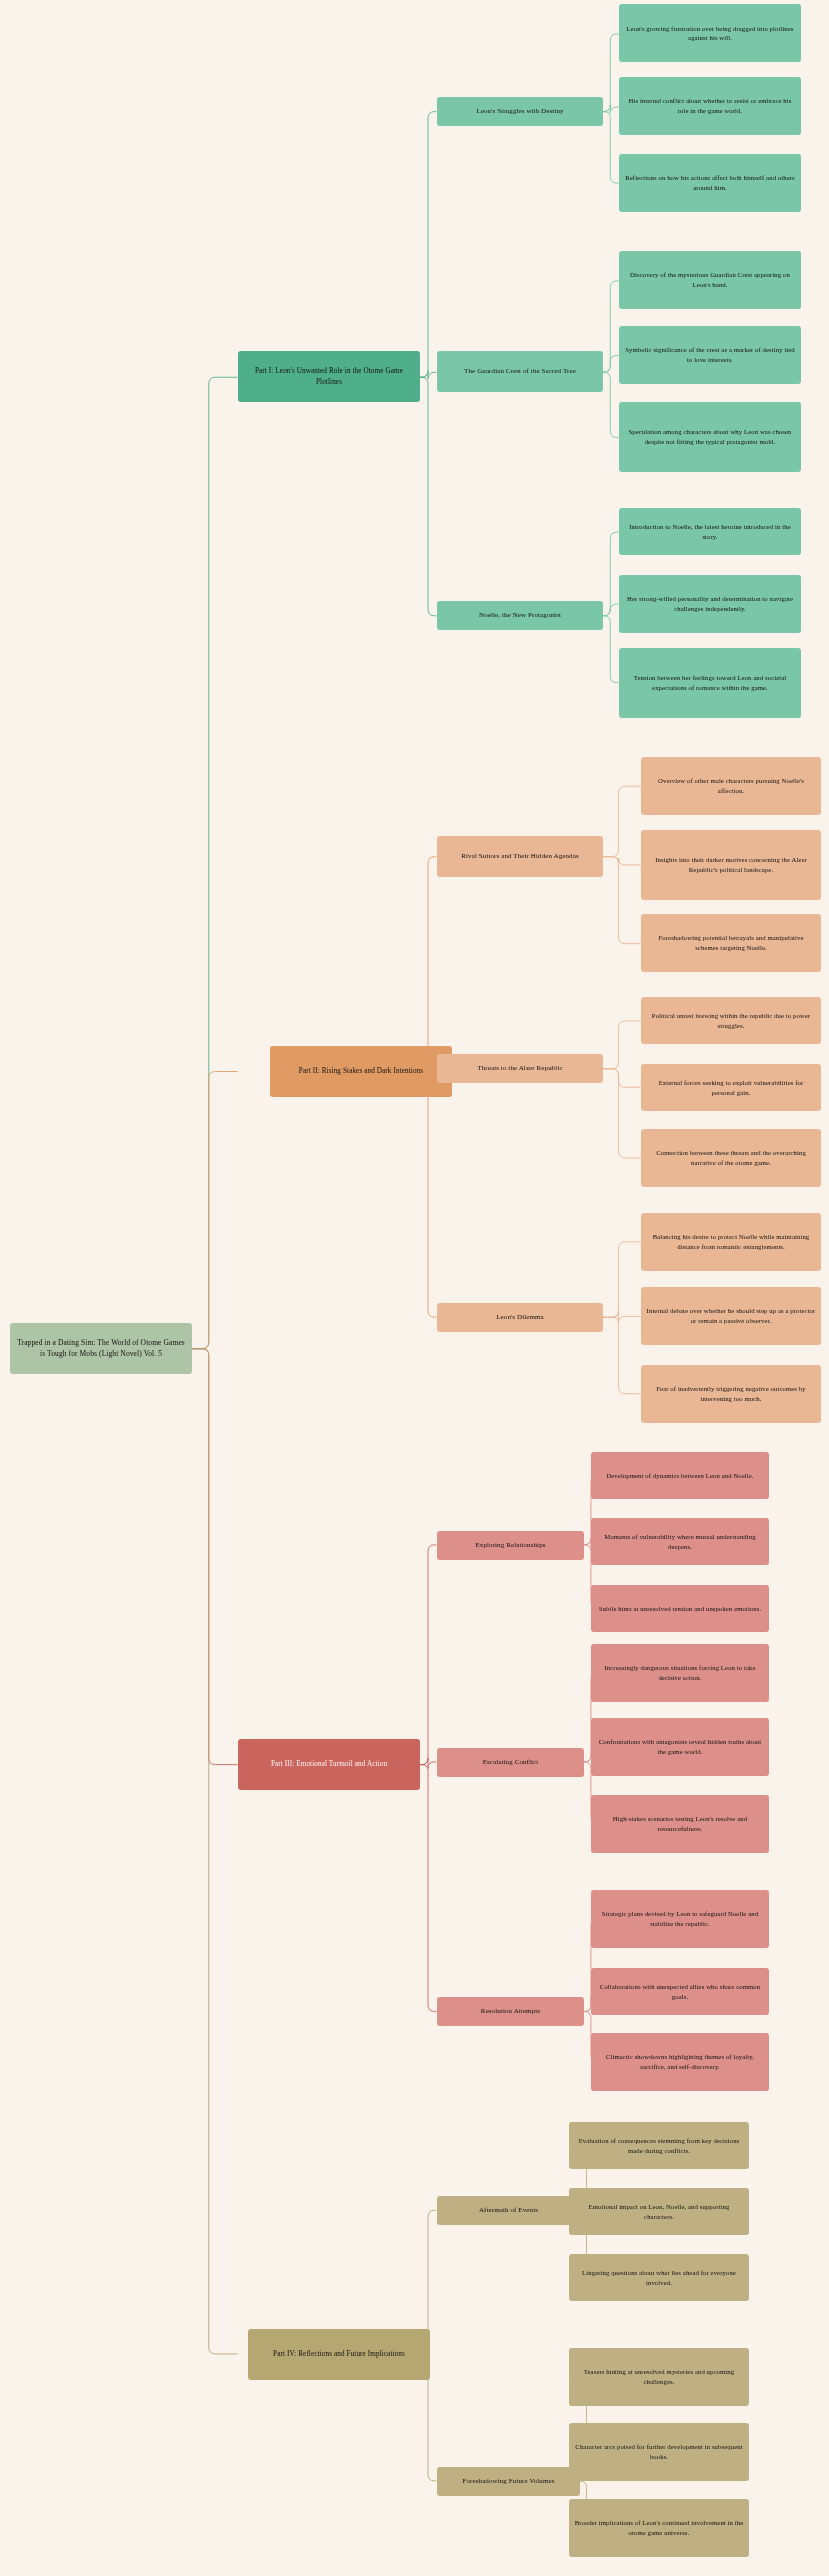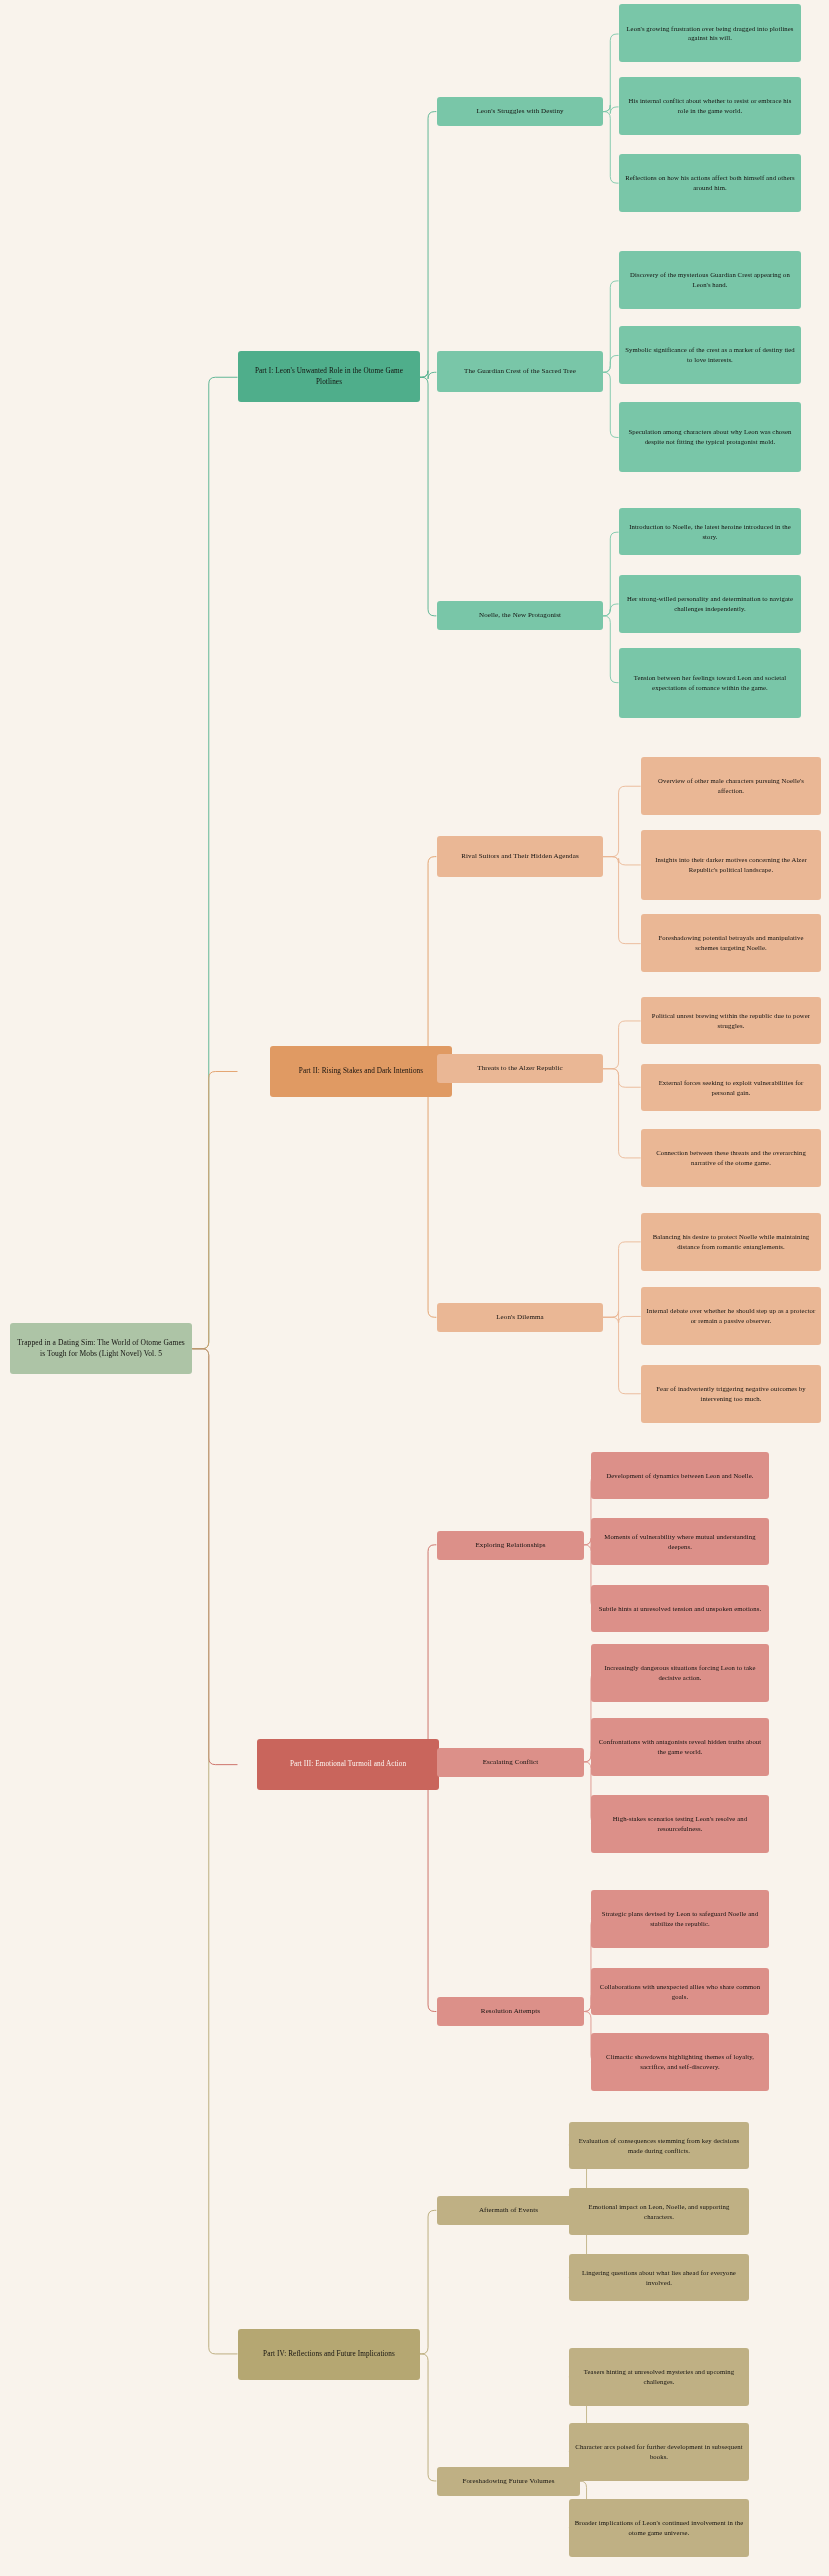--- a/index.html
+++ b/index.html
@@ -104,34 +104,34 @@
       <div class="node lvl3" style="left: 641px; top: 830px; width: 180px; height: 70px; background: rgb(234, 183, 149); color: rgb(19, 17, 15);">Insights into their darker motives concerning the Alzer Republic's political landscape.</div>
       <div class="node lvl3" style="left: 641px; top: 914px; width: 180px; height: 58px; background: rgb(234, 183, 149); color: rgb(19, 17, 15);">Foreshadowing potential betrayals and manipulative schemes targeting Noelle.</div>
       <div class="node lvl2" style="left: 437px; top: 1054px; width: 166px; height: 29px; background: rgb(234, 183, 149); color: rgb(19, 17, 15);">Threats to the Alzer Republic</div>
       <div class="node lvl3" style="left: 641px; top: 997px; width: 180px; height: 47px; background: rgb(234, 183, 149); color: rgb(19, 17, 15);">Political unrest brewing within the republic due to power struggles.</div>
       <div class="node lvl3" style="left: 641px; top: 1064px; width: 180px; height: 47px; background: rgb(234, 183, 149); color: rgb(19, 17, 15);">External forces seeking to exploit vulnerabilities for personal gain.</div>
       <div class="node lvl3" style="left: 641px; top: 1129px; width: 180px; height: 58px; background: rgb(234, 183, 149); color: rgb(19, 17, 15);">Connection between these threats and the overarching narrative of the otome game.</div>
       <div class="node lvl2" style="left: 437px; top: 1303px; width: 166px; height: 29px; background: rgb(234, 183, 149); color: rgb(19, 17, 15);">Leon's Dilemma</div>
       <div class="node lvl3" style="left: 641px; top: 1213px; width: 180px; height: 58px; background: rgb(234, 183, 149); color: rgb(19, 17, 15);">Balancing his desire to protect Noelle while maintaining distance from romantic entanglements.</div>
       <div class="node lvl3" style="left: 641px; top: 1287px; width: 180px; height: 58px; background: rgb(234, 183, 149); color: rgb(19, 17, 15);">Internal debate over whether he should step up as a protector or remain a passive observer.</div>
       <div class="node lvl3" style="left: 641px; top: 1365px; width: 180px; height: 58px; background: rgb(234, 183, 149); color: rgb(19, 17, 15);">Fear of inadvertently triggering negative outcomes by intervening too much.</div>
-      <div class="node lvl1" style="left: 238px; top: 1739px; width: 182px; height: 51px; background: rgb(201, 101, 92); color: rgb(253, 248, 243); margin-left: 19px;">Part III: Emotional Turmoil and Action</div>
+      <div class="node lvl1" style="left: 238px; top: 1739px; width: 182px; height: 51px; background: rgb(201, 101, 92); color: rgb(253, 248, 243);">Part III: Emotional Turmoil and Action</div>
       <div class="node lvl2" style="left: 437px; top: 1531px; width: 147px; height: 29px; background: rgb(220, 144, 137); color: rgb(19, 17, 15);">Exploring Relationships</div>
       <div class="node lvl3" style="left: 591px; top: 1452px; width: 178px; height: 47px; background: rgb(220, 144, 137); color: rgb(19, 17, 15);">Development of dynamics between Leon and Noelle.</div>
       <div class="node lvl3" style="left: 591px; top: 1518px; width: 178px; height: 47px; background: rgb(220, 144, 137); color: rgb(19, 17, 15);">Moments of vulnerability where mutual understanding deepens.</div>
       <div class="node lvl3" style="left: 591px; top: 1585px; width: 178px; height: 47px; background: rgb(220, 144, 137); color: rgb(19, 17, 15);">Subtle hints at unresolved tension and unspoken emotions.</div>
       <div class="node lvl2" style="left: 437px; top: 1748px; width: 147px; height: 29px; background: rgb(220, 144, 137); color: rgb(19, 17, 15);">Escalating Conflict</div>
       <div class="node lvl3" style="left: 591px; top: 1644px; width: 178px; height: 58px; background: rgb(220, 144, 137); color: rgb(19, 17, 15);">Increasingly dangerous situations forcing Leon to take decisive action.</div>
       <div class="node lvl3" style="left: 591px; top: 1718px; width: 178px; height: 58px; background: rgb(220, 144, 137); color: rgb(19, 17, 15);">Confrontations with antagonists reveal hidden truths about the game world.</div>
       <div class="node lvl3" style="left: 591px; top: 1795px; width: 178px; height: 58px; background: rgb(220, 144, 137); color: rgb(19, 17, 15);">High-stakes scenarios testing Leon's resolve and resourcefulness.</div>
       <div class="node lvl2" style="left: 437px; top: 1997px; width: 147px; height: 29px; background: rgb(220, 144, 137); color: rgb(19, 17, 15);">Resolution Attempts</div>
       <div class="node lvl3" style="left: 591px; top: 1890px; width: 178px; height: 58px; background: rgb(220, 144, 137); color: rgb(19, 17, 15);">Strategic plans devised by Leon to safeguard Noelle and stabilize the republic.</div>
       <div class="node lvl3" style="left: 591px; top: 1968px; width: 178px; height: 47px; background: rgb(220, 144, 137); color: rgb(19, 17, 15);">Collaborations with unexpected allies who share common goals.</div>
       <div class="node lvl3" style="left: 591px; top: 2033px; width: 178px; height: 58px; background: rgb(220, 144, 137); color: rgb(19, 17, 15);">Climactic showdowns highlighting themes of loyalty, sacrifice, and self-discovery.</div>
-      <div class="node lvl1" style="left: 238px; top: 2329px; width: 182px; height: 51px; background: rgb(181, 167, 114); color: rgb(19, 17, 15);">Part IV: Reflections and Future Implications</div>
+      <div class="node lvl1" style="left: 248px; top: 2329px; width: 182px; height: 51px; background: rgb(181, 167, 114); color: rgb(19, 17, 15);">Part IV: Reflections and Future Implications</div>
       <div class="node lvl2" style="left: 437px; top: 2196px; width: 143px; height: 29px; background: rgb(191, 176, 132); color: rgb(19, 17, 15);">Aftermath of Events</div>
       <div class="node lvl3" style="left: 569px; top: 2122px; width: 180px; height: 47px; background: rgb(191, 176, 132); color: rgb(19, 17, 15);">Evaluation of consequences stemming from key decisions made during conflicts.</div>
       <div class="node lvl3" style="left: 569px; top: 2188px; width: 180px; height: 47px; background: rgb(191, 176, 132); color: rgb(19, 17, 15);">Emotional impact on Leon, Noelle, and supporting characters.</div>
       <div class="node lvl3" style="left: 569px; top: 2254px; width: 180px; height: 47px; background: rgb(191, 176, 132); color: rgb(19, 17, 15);">Lingering questions about what lies ahead for everyone involved.</div>
       <div class="node lvl2" style="left: 437px; top: 2467px; width: 143px; height: 29px; background: rgb(191, 176, 132); color: rgb(19, 17, 15);">Foreshadowing Future Volumes</div>
       <div class="node lvl3" style="left: 569px; top: 2348px; width: 180px; height: 58px; background: rgb(191, 176, 132); color: rgb(19, 17, 15);">Teasers hinting at unresolved mysteries and upcoming challenges.</div>
       <div class="node lvl3" style="left: 569px; top: 2423px; width: 180px; height: 58px; background: rgb(191, 176, 132); color: rgb(19, 17, 15);">Character arcs poised for further development in subsequent books.</div>
       <div class="node lvl3" style="left: 569px; top: 2499px; width: 180px; height: 58px; background: rgb(191, 176, 132); color: rgb(19, 17, 15);">Broader implications of Leon's continued involvement in the otome game universe.</div>
     </div>
 </div>

